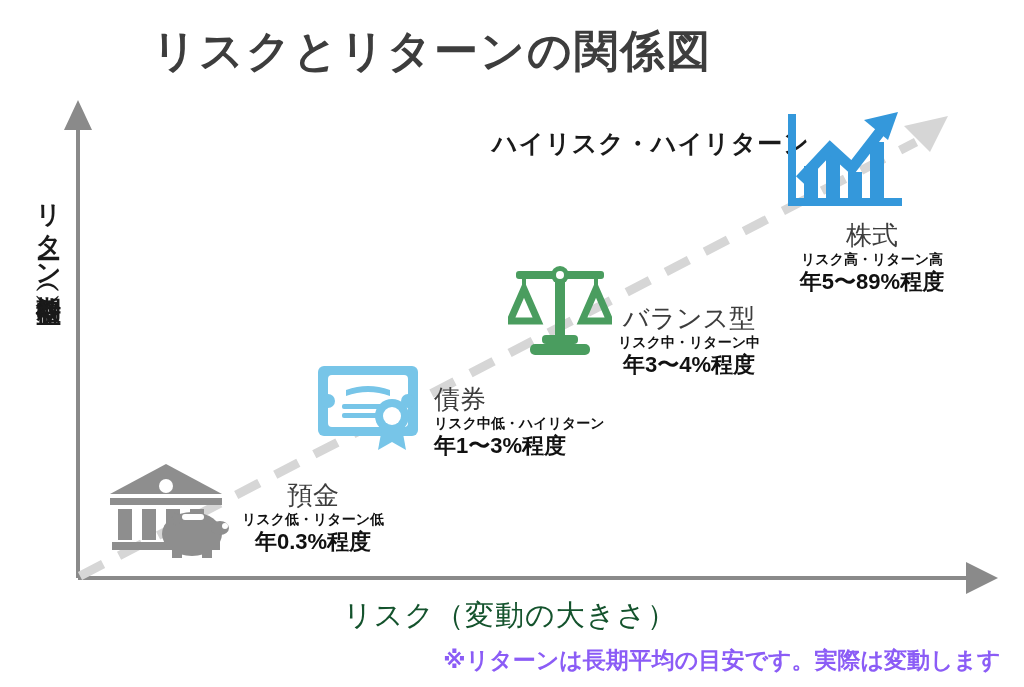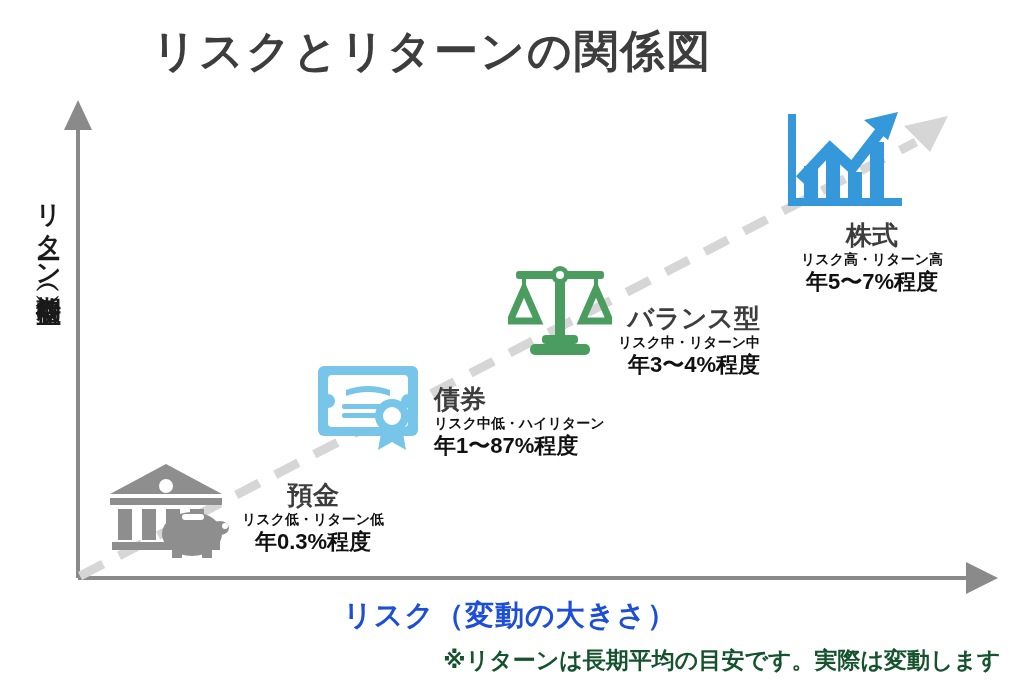--- a/index.html
+++ b/index.html
@@ -58,34 +58,34 @@
     line-height: 1.05;
     white-space: nowrap;
   }
   #x-axis-label {
     position: absolute;
     left: 260px;
     top: 596px;
     width: 500px;
     text-align: center;
     font-size: 29px;
-    font-weight: bold;
-    color: #1d4ed8;
+    font-weight: normal;
+    color: #14532d;
     letter-spacing: 1px;
     white-space: nowrap;
   }
   #footnote {
     position: absolute;
     left: 440px;
     top: 645px;
     width: 564px;
     text-align: center;
     font-size: 23px;
     font-weight: bold;
-    color: #14532d;
+    color: #8b5cf6;
     white-space: nowrap;
   }
 
   
   #high-risk-note {
     position: absolute;
     left: 492px;
     top: 127px;
     font-size: 25px;
     font-weight: bold;
@@ -93,21 +93,21 @@
     letter-spacing: 1px;
     white-space: nowrap;
   }
 
   
   .asset { position: absolute; }
   .asset .icon { position: absolute; }
   .asset .textblock { position: absolute; white-space: nowrap; }
   .asset .name {
     font-size: 26px;
-    font-weight: bold;
+    font-weight: normal;
     color: #3d3d3d;
     line-height: 1.18;
   }
   .asset .detail {
     font-size: 14px;
     font-weight: bold;
     color: #111111;
     line-height: 1.26;
   }
   .asset .rate {
@@ -123,21 +123,21 @@
   #asset-deposit .textblock { left: 134px; top: 18px; text-align: center; }
 
   
   #asset-bond { left: 316px; top: 362px; }
   #asset-bond .icon { left: 0; top: 0; }
   #asset-bond .textblock { left: 118px; top: 22px; text-align: left; }
 
   
   #asset-balanced { left: 508px; top: 255px; }
   #asset-balanced .icon { left: 0; top: 0; }
-  #asset-balanced .textblock { left: 110px; top: 48px; text-align: right; }
+  #asset-balanced .textblock { left: 110px; top: 48px; text-align: center; }
 
   
   #asset-stock { left: 730px; top: 108px; }
   #asset-stock .icon { left: 52px; top: 0; }
   #asset-stock .textblock { left: 0; top: 112px; width: 284px; text-align: center; }
 </style>
 </head>
 <body>
 
 <div id="canvas">
@@ -151,20 +151,21 @@
 
     <line x1="78" y1="578" x2="972" y2="578" stroke="#8a8a8a" stroke-width="4"></line>
     <polygon points="998,578 966,562 966,594" fill="#8a8a8a"></polygon>
 
     <line x1="80" y1="576" x2="916" y2="142" stroke="#d6d6d6" stroke-width="9" stroke-dasharray="26 18" stroke-linecap="butt"></line>
     <polygon points="948,116 904,126 930,152" fill="#d6d6d6"></polygon>
   </svg>
 
   <div id="y-axis-label">リターン（期待収益）</div>
   <div id="x-axis-label">リスク（変動の大きさ）</div>
+  <div id="high-risk-note">ハイリスク・ハイリターン</div>
   <div id="footnote">※リターンは長期平均の目安です。実際は変動します</div>
 
   <div class="asset" id="asset-deposit">
     <div class="icon">
       <svg width="124" height="96" viewBox="0 0 124 96">
 
         <polygon points="58,2 114,32 2,32" fill="#8e8e8e"></polygon>
         <circle cx="58" cy="24" r="7" fill="#ffffff"></circle>
         <rect x="2" y="36" width="112" height="7" fill="#8e8e8e"></rect>
 
@@ -203,21 +204,21 @@
 
         <circle cx="76" cy="54" r="17" fill="#77c5e8"></circle>
         <circle cx="76" cy="54" r="9" fill="#ffffff"></circle>
         <polygon points="66,66 62,88 76,80 76,66" fill="#77c5e8"></polygon>
         <polygon points="86,66 90,88 76,80 76,66" fill="#77c5e8"></polygon>
       </svg>
     </div>
     <div class="textblock">
       <div class="name">債券</div>
       <div class="detail">リスク中低・ハイリターン</div>
-      <div class="rate">年1〜87%程度</div>
+      <div class="rate">年1〜3%程度</div>
     </div>
   </div>
 
   <div class="asset" id="asset-balanced">
     <div class="icon">
       <svg width="104" height="102" viewBox="0 0 104 102">
 
         <rect x="8" y="16" width="88" height="8" rx="3" fill="#4a9d5f"></rect>
 
         <rect x="47" y="20" width="10" height="64" fill="#4a9d5f"></rect>
@@ -254,17 +255,17 @@
         <rect x="66" y="64" width="14" height="26" fill="#3498db"></rect>
         <rect x="88" y="34" width="14" height="56" fill="#3498db"></rect>
 
         <path d="M18 72 L48 40 L70 60 L104 16" fill="none" stroke="#3498db" stroke-width="11" stroke-linejoin="miter" stroke-linecap="butt"></path>
         <polygon points="116,4 82,12 106,32" fill="#3498db"></polygon>
       </svg>
     </div>
     <div class="textblock">
       <div class="name">株式</div>
       <div class="detail">リスク高・リターン高</div>
-      <div class="rate">年5〜7%程度</div>
+      <div class="rate">年5〜89%程度</div>
     </div>
   </div>
 
 </div>
 
 </body></html>

